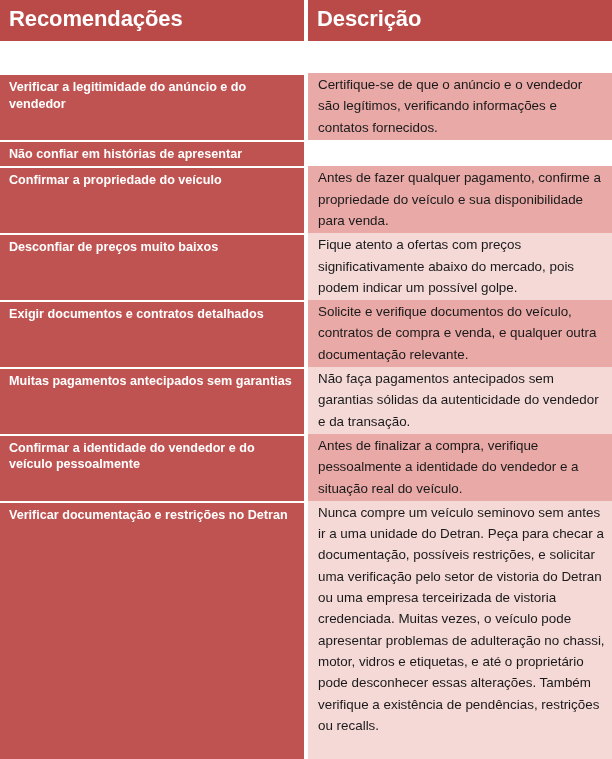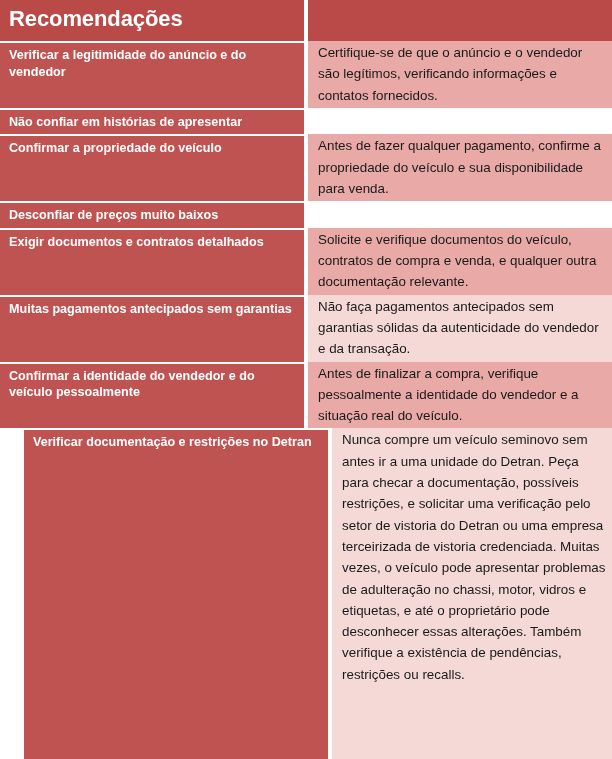--- a/index.html
+++ b/index.html
@@ -14,20 +14,21 @@
     font-family: "Liberation Sans", sans-serif;
   }
 
   .doc-table {
     width: 612px;
     height: 759px;
     display: flex;
     flex-direction: column;
     background: #ffffff;
     box-sizing: border-box;
+    gap: 32px;
   }
 
   
   .table-header {
     display: flex;
     height: 41px;
     flex: 0 0 41px;
     background: #b94a48;
   }
   .table-header .hcell {
@@ -113,20 +114,23 @@
 </head>
 <body>
 
 <div class="doc-table">
 
   <div class="table-header">
     <div class="hcell hcell-rec">
       <span>Recomendações</span>
     </div>
     <div class="hsep"></div>
+    <div class="hcell hcell-desc">
+      <span>Descrição</span>
+    </div>
   </div>
 
   <div class="table-body">
 
     <div class="row shade-a">
       <div class="cell-rec">Verificar a legitimidade do anúncio e do vendedor</div>
       <div class="vsep"></div>
       <div class="cell-desc">Certifique-se de que o anúncio e o vendedor são legítimos, verificando informações e contatos fornecidos.</div>
     </div>
 
@@ -137,40 +141,41 @@
 
     <div class="row shade-a">
       <div class="cell-rec">Confirmar a propriedade do veículo</div>
       <div class="vsep"></div>
       <div class="cell-desc">Antes de fazer qualquer pagamento, confirme a propriedade do veículo e sua disponibilidade para venda.</div>
     </div>
 
     <div class="row shade-b">
       <div class="cell-rec">Desconfiar de preços muito baixos</div>
       <div class="vsep"></div>
+      <div class="cell-desc">Fique atento a ofertas com preços significativamente abaixo do mercado, pois podem indicar um possível golpe.</div>
     </div>
 
     <div class="row shade-a">
       <div class="cell-rec">Exigir documentos e contratos detalhados</div>
       <div class="vsep"></div>
       <div class="cell-desc">Solicite e verifique documentos do veículo, contratos de compra e venda, e qualquer outra documentação relevante.</div>
     </div>
 
     <div class="row shade-b">
       <div class="cell-rec">Muitas pagamentos antecipados sem garantias</div>
       <div class="vsep"></div>
       <div class="cell-desc">Não faça pagamentos antecipados sem garantias sólidas da autenticidade do vendedor e da transação.</div>
     </div>
 
     <div class="row shade-a">
       <div class="cell-rec">Confirmar a identidade do vendedor e do veículo pessoalmente</div>
       <div class="vsep"></div>
       <div class="cell-desc">Antes de finalizar a compra, verifique pessoalmente a identidade do vendedor e a situação real do veículo.</div>
     </div>
 
-    <div class="row shade-b" style="flex:1 1 auto;margin-left:24px;">
+    <div class="row shade-b" style="flex:1 1 auto;">
       <div class="cell-rec"><span>Verificar documentação e restrições no </span><span class="misspell">Detran</span></div>
       <div class="vsep"></div>
       <div class="cell-desc">Nunca compre um veículo seminovo sem antes ir a uma unidade do Detran. Peça para checar a documentação, possíveis restrições, e solicitar uma verificação pelo setor de vistoria do Detran ou uma empresa terceirizada de vistoria credenciada. Muitas vezes, o veículo pode apresentar problemas de adulteração no chassi, motor, vidros e etiquetas, e até o proprietário pode desconhecer essas alterações. Também verifique a existência de pendências, restrições ou recalls.</div>
     </div>
 
   </div>
 </div>
 
 </body></html>

